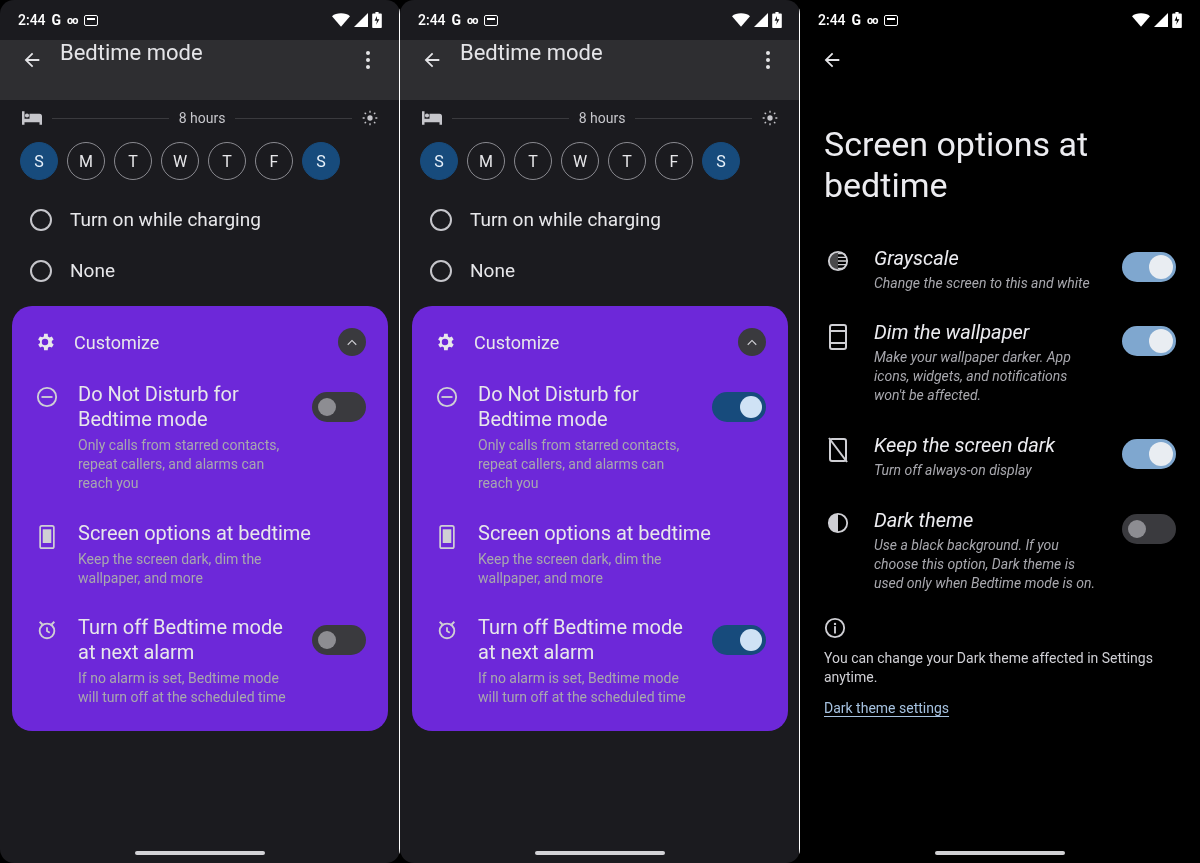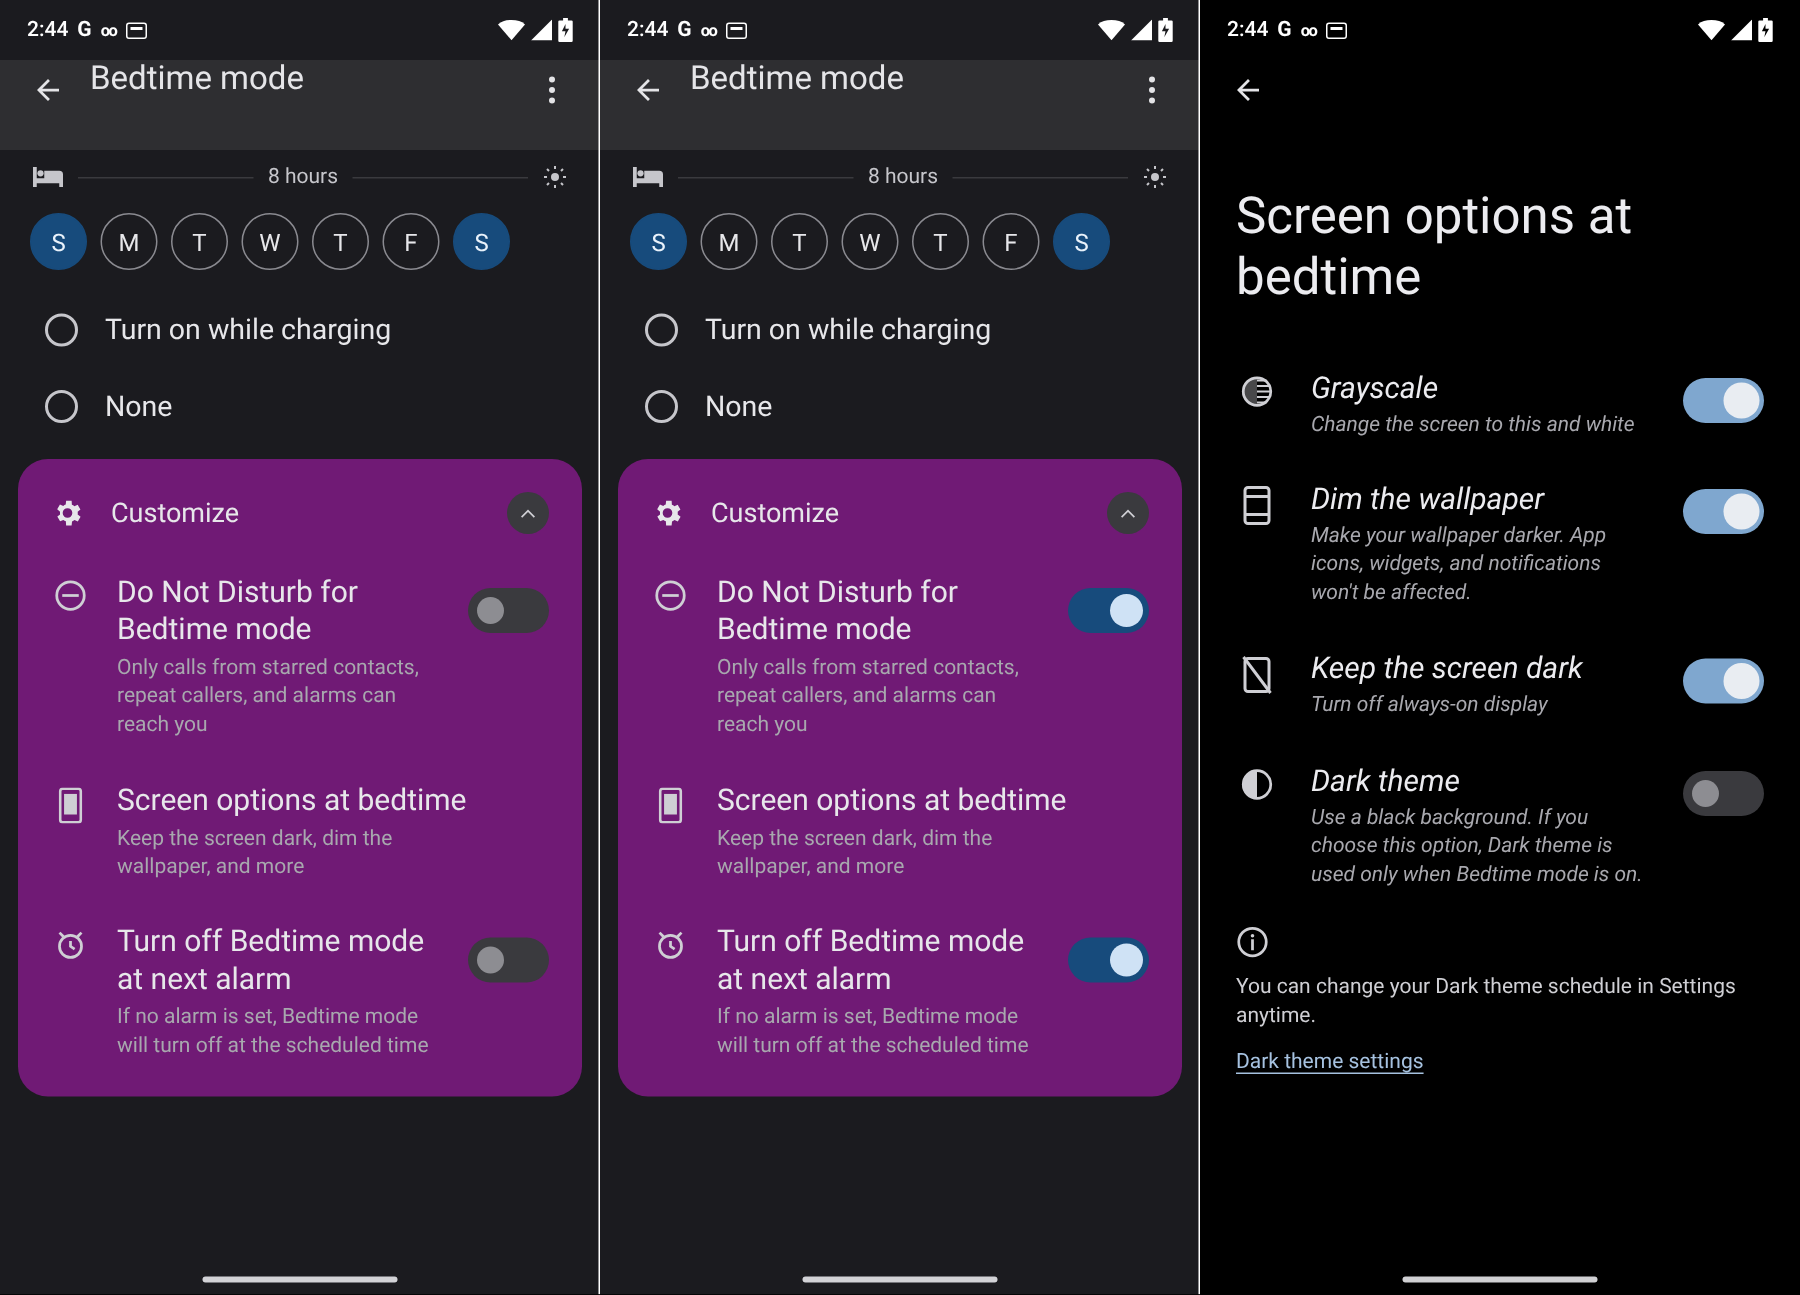--- a/index.html
+++ b/index.html
@@ -1,18 +1,18 @@
 <!DOCTYPE html>
 <html><head>
 <meta charset="utf-8">
 <style>
   * { box-sizing: border-box; margin: 0; padding: 0; }
   html, body { width: 1200px; height: 863px; background: #000; font-family: Roboto, "Segoe UI", Arial, sans-serif; overflow: hidden; }
   .stage { display: flex; width: 1200px; height: 863px; }
-  .phone { position: relative; width: 400px; height: 863px; overflow: hidden; }
+  .phone { position: relative; width: 400px; height: 863px; overflow: hidden; border-radius: 14px; }
   .phone.bg-bedtime { background: #1b1b1f; }
   .phone.bg-options { background: #000; }
   .vdiv { position: absolute; top: 0; bottom: 0; width: 2px; background: #fff; right: -1px; z-index: 20; }
 
   
   .statusbar { height: 40px; display: flex; align-items: center; justify-content: space-between; padding: 0 18px; color: #fff; font-size: 14px; font-weight: 500; }
   .sb-left { display: flex; align-items: center; gap: 6px; }
   .sb-right { display: flex; align-items: center; gap: 4px; }
   .sb-g { font-weight: 700; font-size: 14px; }
   .sb-oo { font-size: 11px; letter-spacing: -1px; font-weight: 700; }
@@ -33,21 +33,21 @@
   .sun-icon { color:#c6c6cb; }
 
   .days { display:flex; gap:9px; padding: 10px 20px 6px; }
   .day { width:38px; height:38px; border-radius:50%; border:1.5px solid #8a8a90; color:#e7e7ea; display:flex; align-items:center; justify-content:center; font-size:16px; }
   .day.sel { background:#174b7c; border-color:#174b7c; color:#e9f2fb; }
 
   .scroll1 { position:absolute; top:100px; left:0; right:0; bottom:0; overflow:hidden; }
   .radio-row { display:flex; align-items:center; gap:18px; padding: 14px 12px; color:#e7e7ea; font-size:19px; }
   .radio-circle { width:22px; height:22px; border:2px solid #c6c6cb; border-radius:50%; flex:0 0 auto; }
 
-  .customize-card { background:#701a75; border-radius:20px; margin: 0 12px 0; padding-bottom: 10px; }
+  .customize-card { background:#6d28d9; border-radius:20px; margin: 0 12px 0; padding-bottom: 10px; }
   .customize-header { display:flex; align-items:center; gap:18px; padding: 22px 22px 12px 22px; color:#e7e7ea; }
   .customize-header .txt { flex:1; font-size:18px; }
   .chev { width:28px; height:28px; border-radius:50%; background:#3a3a3e; display:flex; align-items:center; justify-content:center; color:#cfcfd4; }
 
   .row { display:flex; align-items:flex-start; gap:18px; padding: 14px 22px; }
   .row .ic { width:26px; display:flex; justify-content:center; color:#cfcfd4; padding-top:4px; flex:0 0 auto; }
   .row .body { flex:1; }
   .row .body .t { color:#e7e7ea; font-size:20px; line-height:1.25; }
   .row .body .d { color:#a8a8ae; font-size:14px; line-height:1.35; margin-top:4px; max-width: 210px; }
   .row .tgl { padding-top:10px; flex: 0 0 auto; }
@@ -458,20 +458,20 @@
     </div>
 
     <div class="info-block">
       <div class="info-ic">
           <svg width="22" height="22" viewBox="0 0 24 24">
             <circle cx="12" cy="12" r="10" fill="none" stroke="currentColor" stroke-width="2"></circle>
             <circle cx="12" cy="7.5" r="1.3" fill="currentColor"></circle>
             <rect x="11" y="10" width="2" height="8" fill="currentColor"></rect>
           </svg>
         </div>
-      <div class="info-text">You can change your Dark theme schedule in Settings anytime.</div>
+      <div class="info-text">You can change your Dark theme affected in Settings anytime.</div>
       <a class="link">Dark theme settings</a>
     </div>
 
     <div class="gesture-bar"></div>
   </div>
 
 </div>
 
 </body></html>

